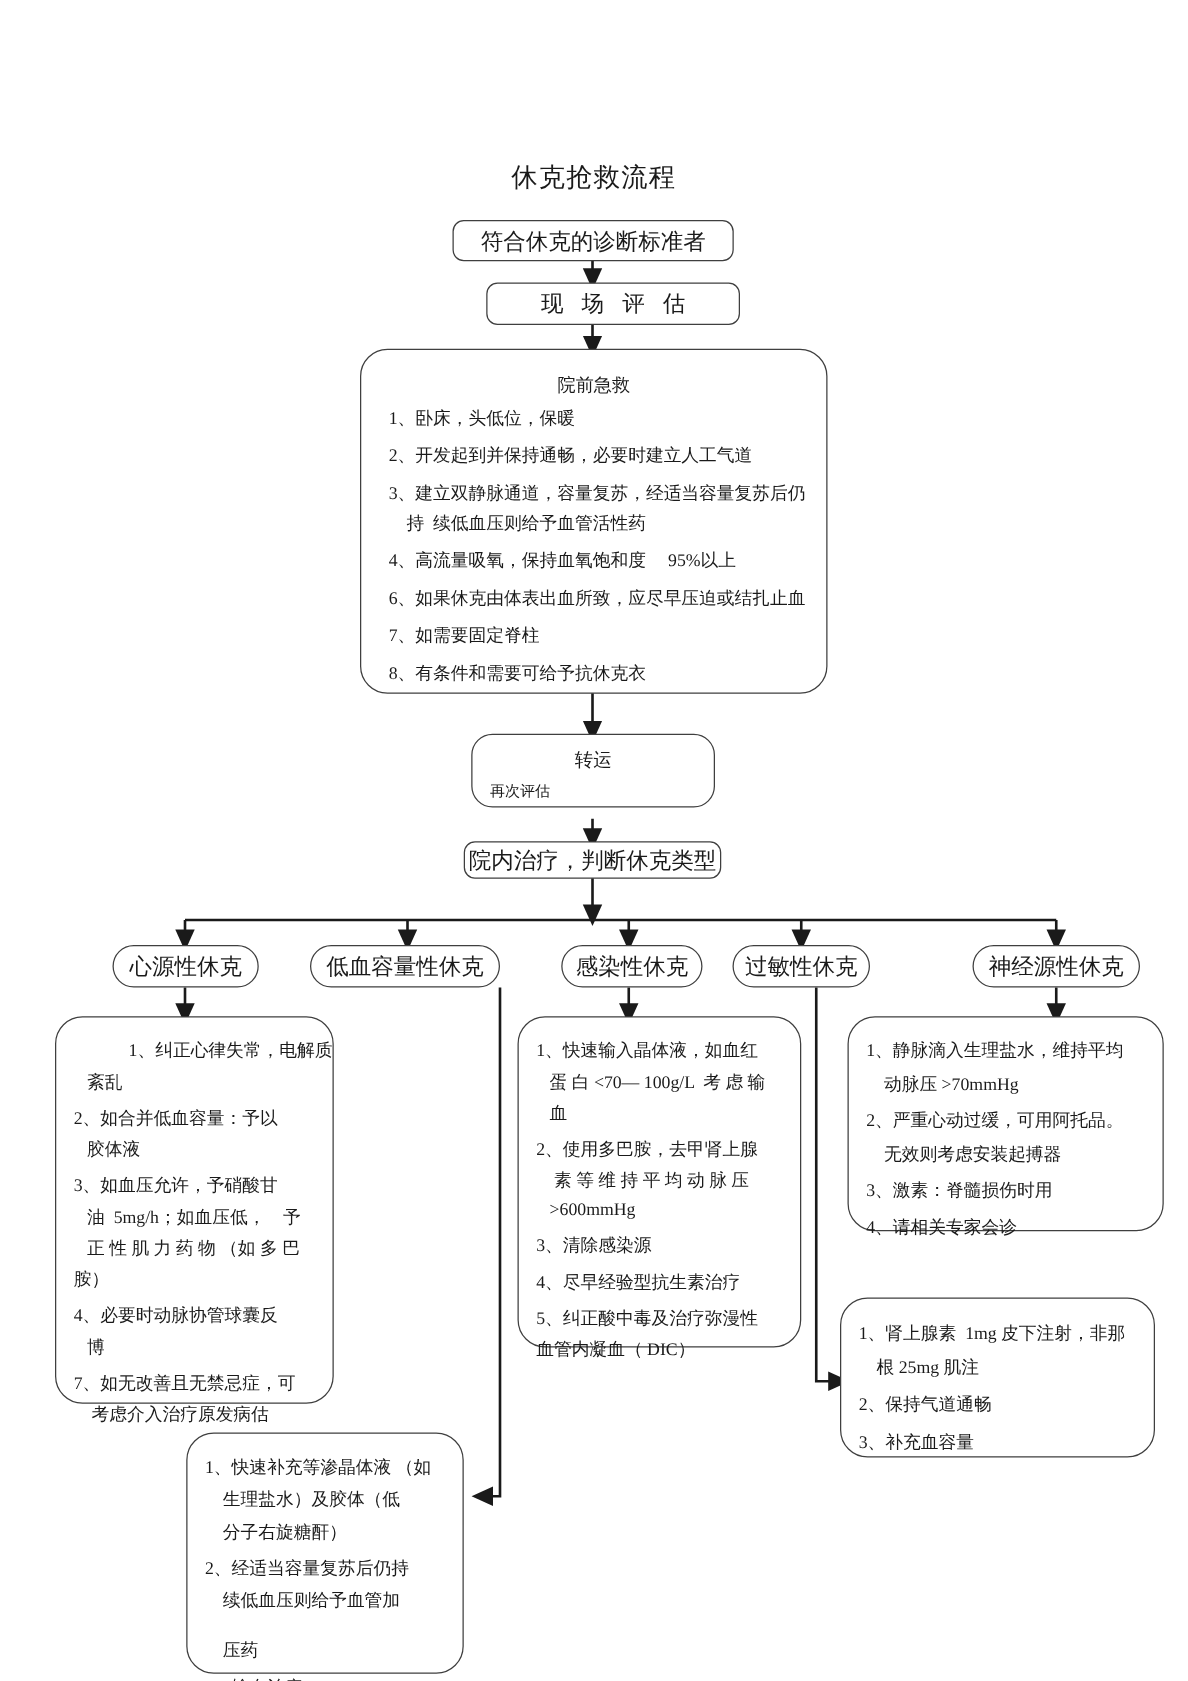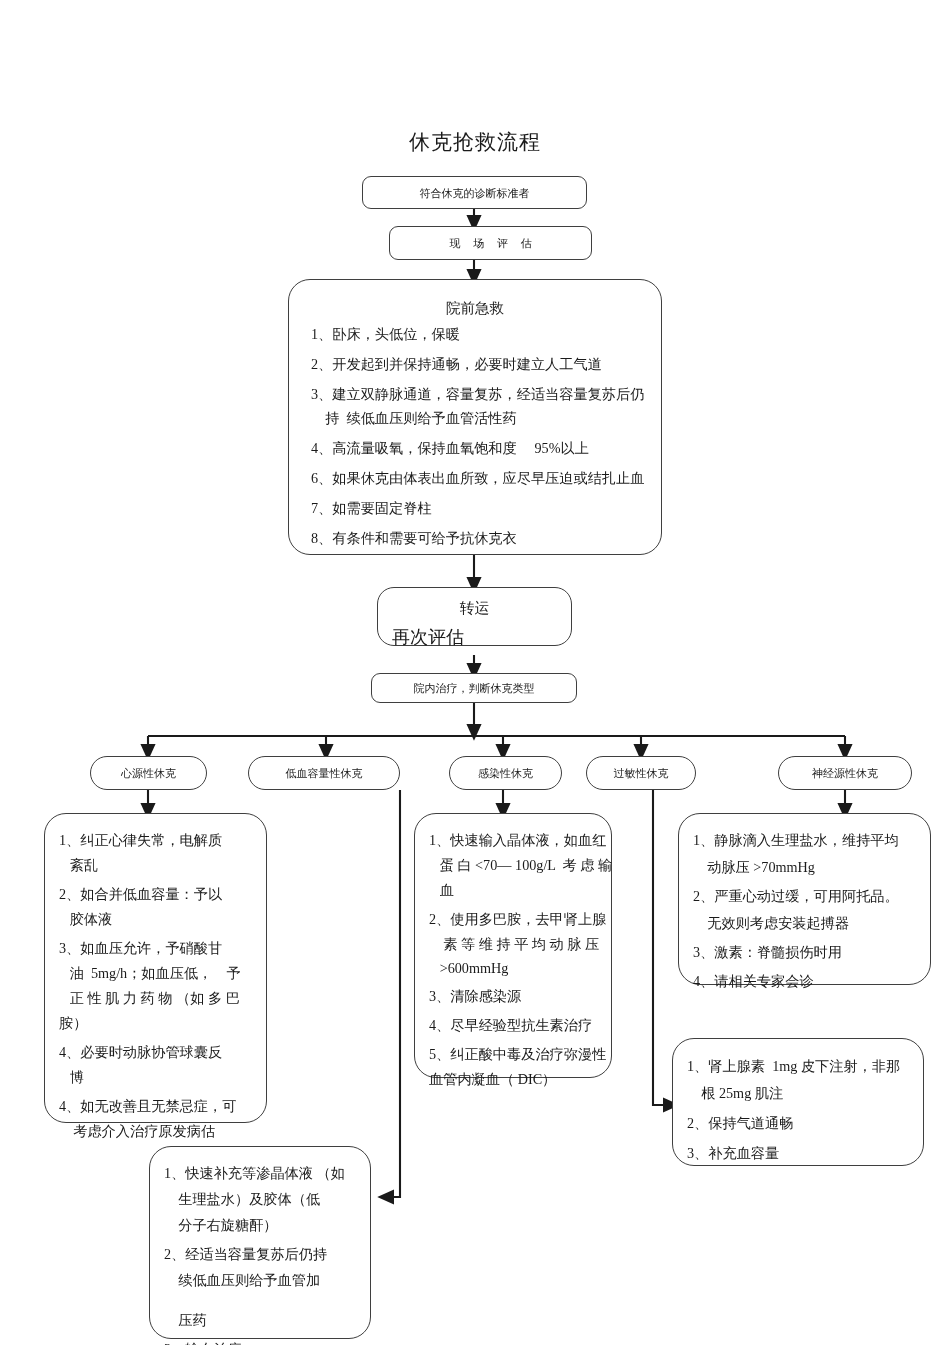--- a/index.html
+++ b/index.html
@@ -40,21 +40,21 @@
     font-size: 21px;
     letter-spacing: 1px;
     white-space: nowrap;
   }
   .node-label {
     position: absolute;
     left: 0; right: 0;
     top: 50%;
     transform: translateY(-50%);
     text-align: center;
-    font-size: 11px;
+    font-size: 18px;
     white-space: nowrap;
   }
   .node-label.tracked { letter-spacing: 5px; text-indent: 5px; }
   .box-heading {
     position: absolute;
     left: 0; right: 0;
     text-align: center;
     font-size: 14.5px;
   }
   .lines { position: absolute; left: 0; right: 0; }
@@ -63,21 +63,21 @@
     white-space: pre;
   }
   .transport-top {
     position: absolute;
     left: 0; right: 0;
     text-align: center;
     font-size: 14.8px;
   }
   .transport-sub {
     position: absolute;
-    font-size: 18px;
+    font-size: 12px;
   }
 </style>
 </head>
 <body>
 
 <div id="page">
 
   <svg id="wires" viewBox="0 0 950 1345">
     <defs>
       <marker id="ah" markerWidth="9" markerHeight="9" refX="4.5" refY="4.5" orient="auto">
@@ -164,36 +164,36 @@
   <div class="node soft" style="left:586px; top:756px; width:110px; height:34px;">
     <div class="node-label">过敏性休克</div>
   </div>
 
   <div class="node soft" style="left:778px; top:756px; width:134px; height:34px;">
     <div class="node-label">神经源性休克</div>
   </div>
 
   <div class="node softer" style="left:44px; top:813px; width:223px; height:310px;">
     <div class="lines" style="top:17px; padding-left:14px;">
-      <div style="margin-bottom:6px;">1、纠正心律失常，电解质</div>
+      <div style="margin-bottom:6px;text-align:right;">1、纠正心律失常，电解质</div>
       <div style="margin-bottom:10px;">   紊乱</div>
       <div style="margin-bottom:6px;">2、如合并低血容量：予以</div>
       <div style="margin-bottom:10px;">   胶体液</div>
       <div style="margin-bottom:6px;">3、如血压允许，予硝酸甘</div>
       <div style="margin-bottom:6px;">   油  5mg/h；如血压低，    予</div>
       <div style="margin-bottom:6px;">   正 性 肌 力 药 物 （如 多 巴</div>
       <div style="margin-bottom:10px; margin-left:-14px; padding-left:14px;">胺）</div>
       <div style="margin-bottom:6px;">4、必要时动脉协管球囊反</div>
       <div style="margin-bottom:10px;">   博</div>
-      <div style="margin-bottom:6px;">4、如无改善且无禁忌症，可</div>
+      <div style="margin-bottom:6px;">7、如无改善且无禁忌症，可</div>
       <div>    考虑介入治疗原发病估</div>
     </div>
   </div>
 
-  <div class="node softer" style="left:414px; top:813px; width:198px; height:265px;">
+  <div class="node softer" style="left:414px; top:813px; width:227px; height:265px;">
     <div class="lines" style="top:17px; padding-left:14px;">
       <div style="margin-bottom:6px;">1、快速输入晶体液，如血红</div>
       <div style="margin-bottom:6px;">   蛋 白 &lt;70— 100g/L  考 虑 输</div>
       <div style="margin-bottom:10px;">   血</div>
       <div style="margin-bottom:6px;">2、使用多巴胺，去甲肾上腺</div>
       <div style="margin-bottom:6px;">    素 等 维 持 平 均 动 脉 压</div>
       <div style="margin-bottom:10px;">   &gt;600mmHg</div>
       <div style="margin-bottom:10px;">3、清除感染源</div>
       <div style="margin-bottom:10px;">4、尽早经验型抗生素治疗</div>
       <div style="margin-bottom:6px;">5、纠正酸中毒及治疗弥漫性</div>

